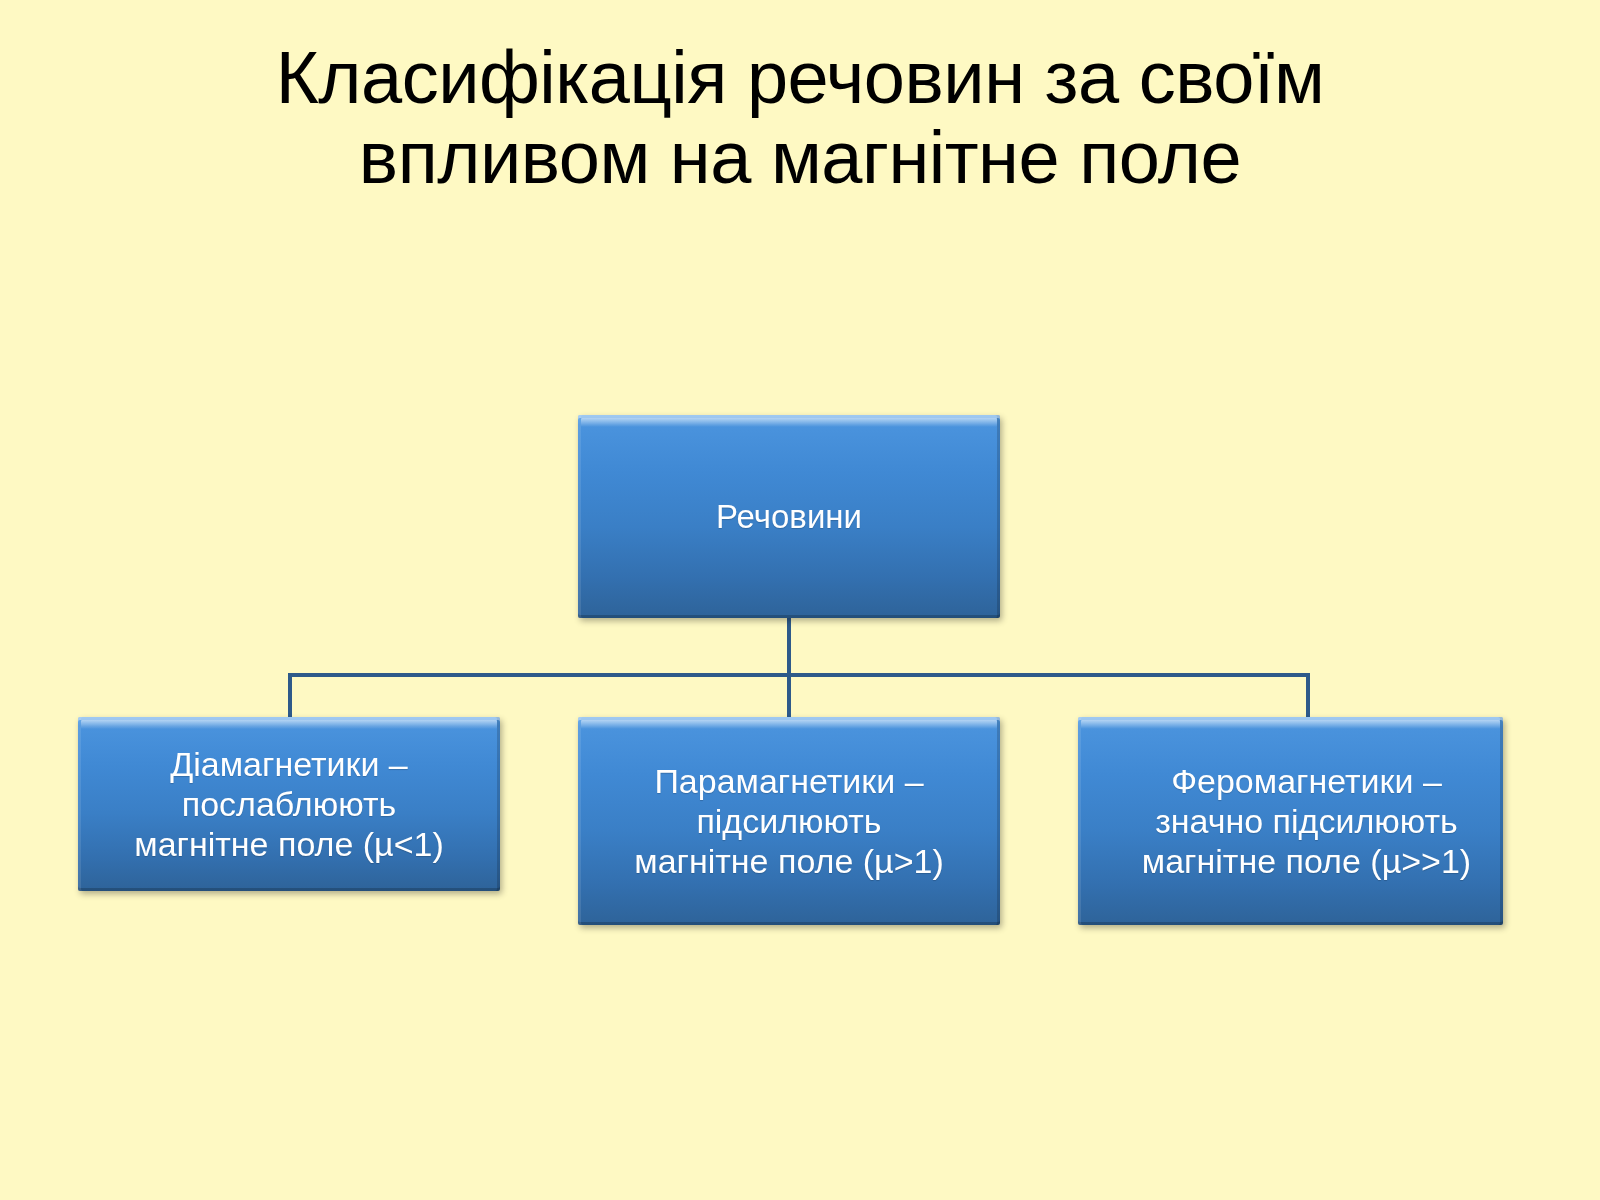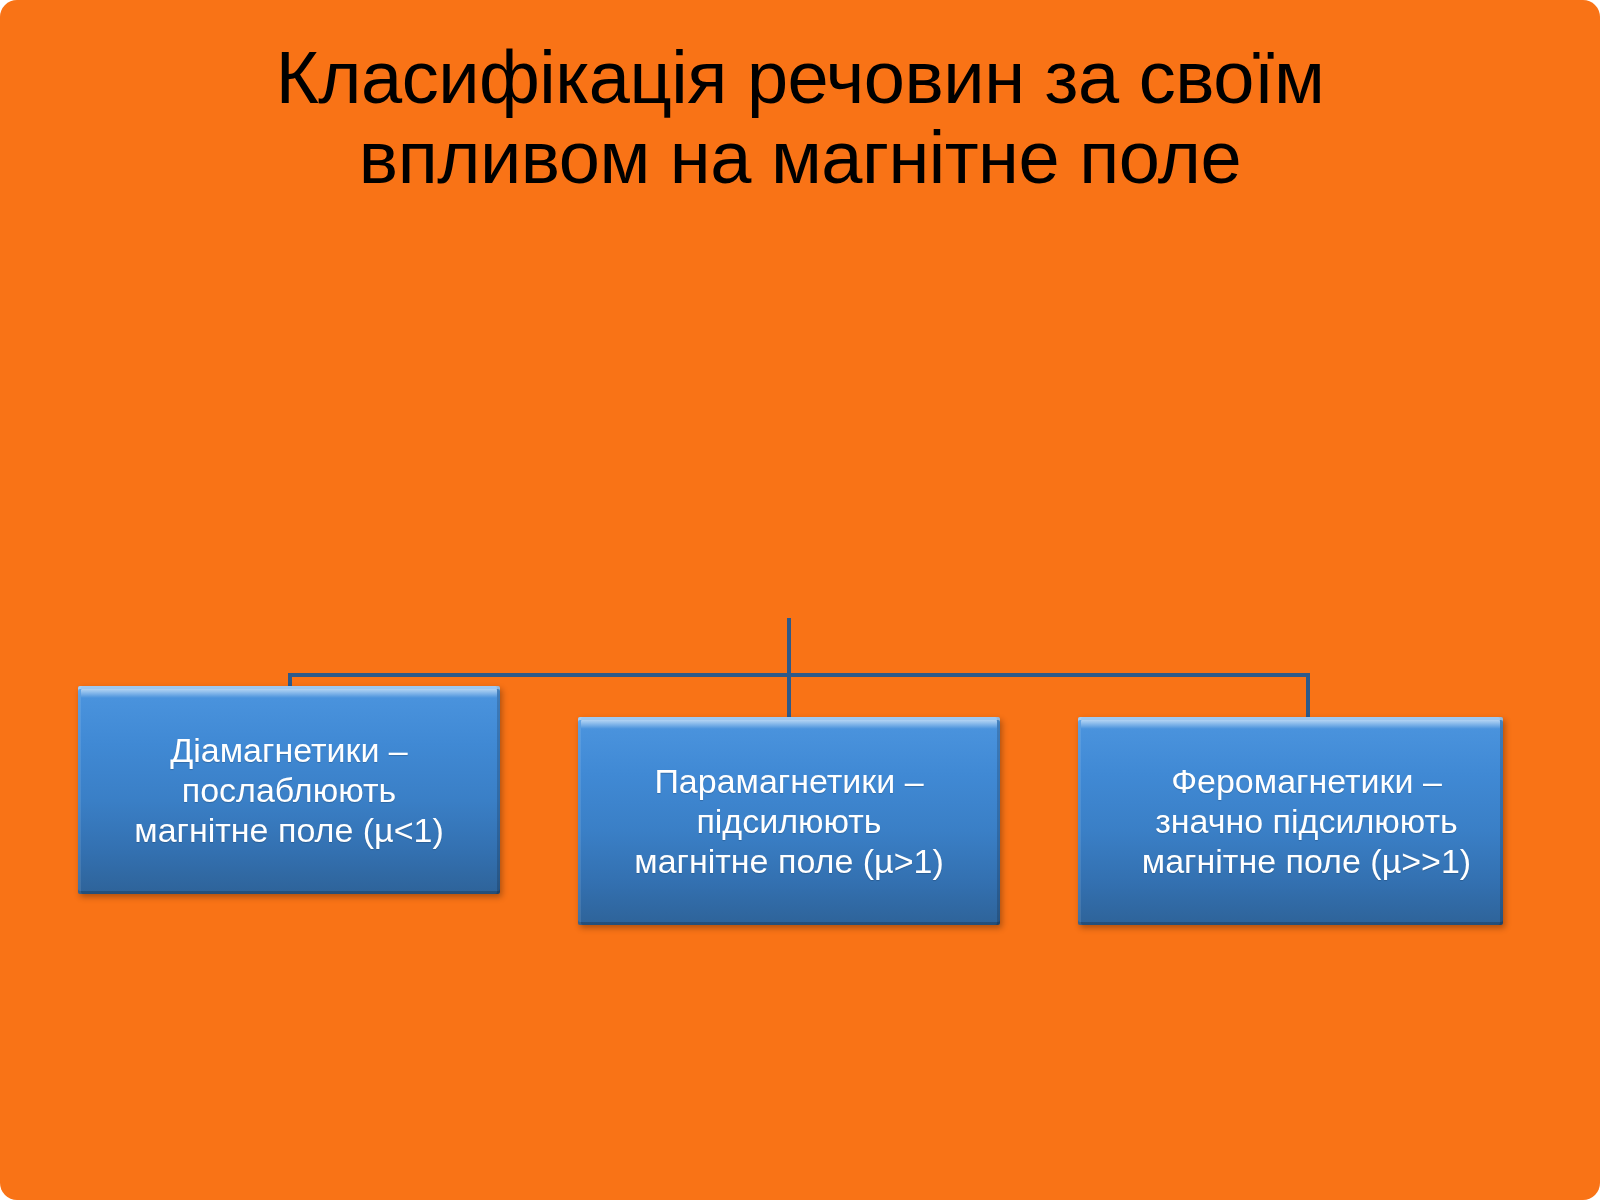--- a/index.html
+++ b/index.html
@@ -13,22 +13,21 @@
     height: 1200px;
     overflow: hidden;
     font-family: "Liberation Sans", "DejaVu Sans", sans-serif;
     -webkit-font-smoothing: antialiased;
   }
 
   #slide {
     position: relative;
     width: 1600px;
     height: 1200px;
-    background: #f97316;
-    border-radius: 17px;
+    background: #fef9c3;
   }
 
   
   .slide-title {
     position: absolute;
     left: 90px;
     top: 38px;
     width: 1420px;
     text-align: center;
     color: #000000;
@@ -106,21 +105,21 @@
   #node-root .node-label {
     font-size: 33px;
     line-height: 1.15;
   }
 
   
   .node.child .node-label {
     font-size: 34px;
     line-height: 1.18;
   }
-  #node-dia  { left: 78px;   top: 686px; width: 422px; height: 208px; }
+  #node-dia  { left: 78px;   top: 717px; width: 422px; height: 174px; }
   #node-para { left: 578px;  top: 717px; width: 422px; height: 208px; justify-content: center; }
   #node-ferro{ left: 1078px; top: 717px; width: 425px; height: 208px; padding-left: 32px; }
 </style>
 </head>
 <body>
 
 <div id="slide">
 
   <div class="slide-title">Класифікація речовин за своїм
 впливом на магнітне поле</div>
@@ -129,20 +128,23 @@
 
     <line x1="789" y1="618" x2="789" y2="677" stroke="#2e5a8a" stroke-width="4" shape-rendering="crispEdges"></line>
 
     <line x1="288" y1="675" x2="1310" y2="675" stroke="#2e5a8a" stroke-width="4" shape-rendering="crispEdges"></line>
 
     <line x1="290" y1="675" x2="290" y2="719" stroke="#2e5a8a" stroke-width="4" shape-rendering="crispEdges"></line>
     <line x1="789" y1="675" x2="789" y2="719" stroke="#2e5a8a" stroke-width="4" shape-rendering="crispEdges"></line>
     <line x1="1308" y1="675" x2="1308" y2="719" stroke="#2e5a8a" stroke-width="4" shape-rendering="crispEdges"></line>
   </svg>
 
+  <div class="node" id="node-root">
+    <span class="node-label">Речовини</span>
+  </div>
 
   <div class="node child" id="node-dia">
     <span class="node-label">Діамагнетики –
 послаблюють
 магнітне поле (µ&lt;1)</span>
   </div>
 
   <div class="node child" id="node-para">
     <span class="node-label">Парамагнетики –
 підсилюють

